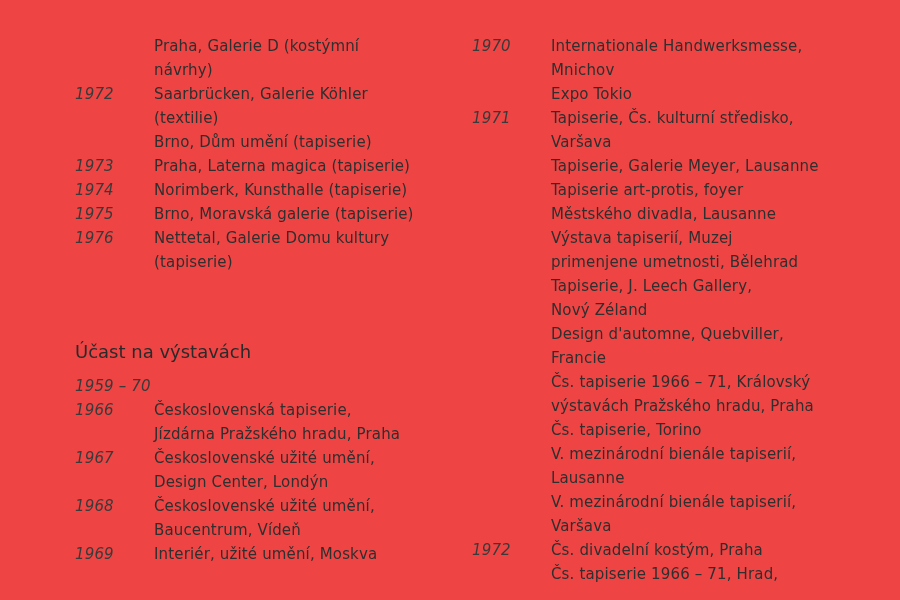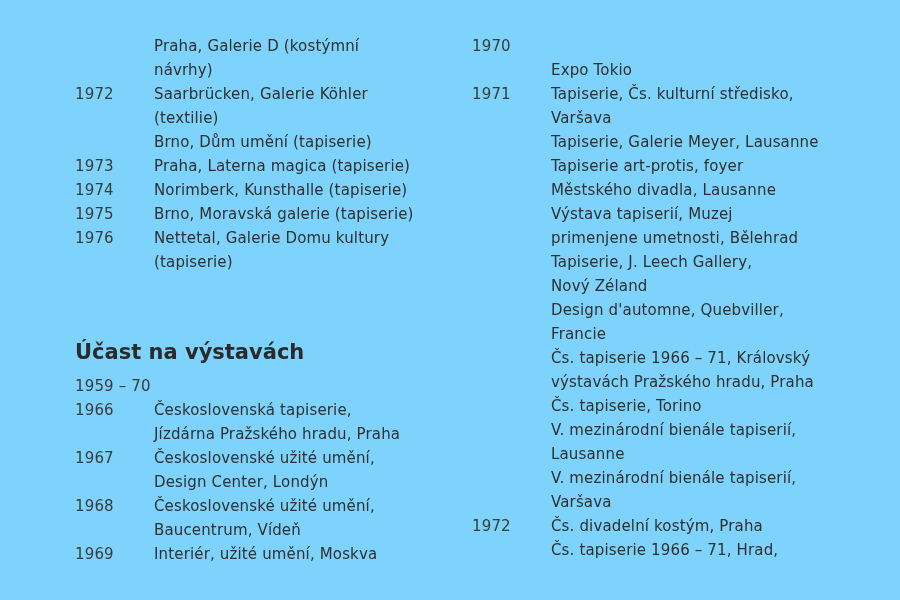--- a/index.html
+++ b/index.html
@@ -13,56 +13,57 @@
     background: #fffff3;
     position: relative;
     font-family: "DejaVu Sans", sans-serif;
     color: #2f2f2f;
   }
   .page {
     position: absolute;
     left: 0; top: 0;
     width: 900px; height: 600px;
     overflow: hidden;
-    background: #7dd3fc;
+    background: #ef4444;
   }
   .column {
     position: absolute;
     top: 34px;
   }
   .col-left { left: 75px; width: 370px; }
   .col-right { left: 472px; width: 420px; }
   .entry {
     display: flex;
     font-size: 15px;
     line-height: 24px;
     letter-spacing: 0.15px;
   }
   .year {
     width: 79px;
     flex: 0 0 79px;
     white-space: nowrap;
     color: #3a3a3a;
+    font-style: italic;
   }
   .year.range {
     width: 79px;
   }
   .text-lines {
     display: flex;
     flex-direction: column;
   }
   .line {
     white-space: nowrap;
   }
   .section-heading {
     position: absolute;
     left: 75px;
     top: 340px;
-    font-size: 21px;
-    font-weight: bold;
+    font-size: 18px;
+    font-weight: normal;
     line-height: 24px;
     color: #2a2a2a;
   }
   .col-left-2 {
     position: absolute;
     left: 75px;
     top: 374px;
     width: 370px;
   }
 </style>
@@ -150,20 +151,24 @@
       <span class="year">1969</span>
       <div class="text-lines">
         <span class="line">Interiér, užité umění, Moskva</span>
       </div>
     </div>
   </div>
 
   <div class="column col-right">
     <div class="entry">
       <span class="year">1970</span>
+      <div class="text-lines">
+        <span class="line">Internationale Handwerksmesse,</span>
+        <span class="line">Mnichov</span>
+      </div>
     </div>
     <div class="entry">
       <span class="year"></span>
       <div class="text-lines">
         <span class="line">Expo Tokio</span>
       </div>
     </div>
     <div class="entry">
       <span class="year">1971</span>
       <div class="text-lines">

